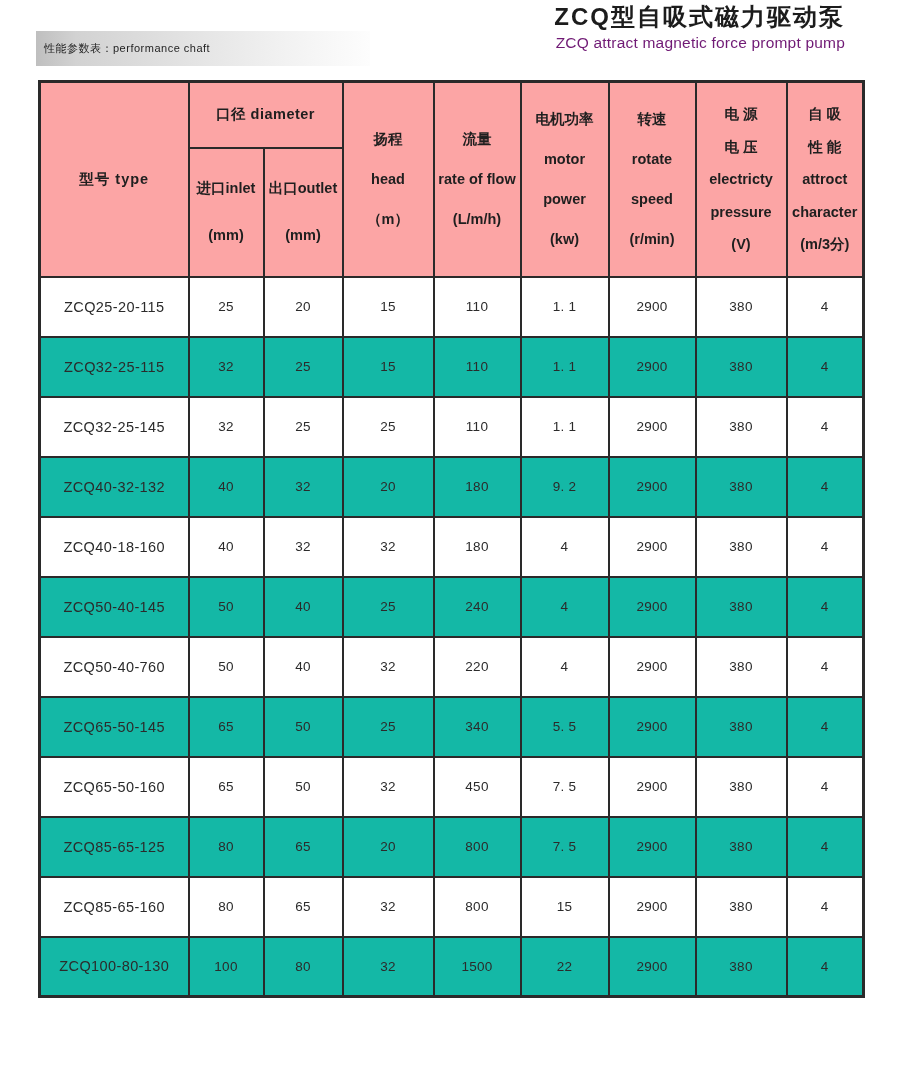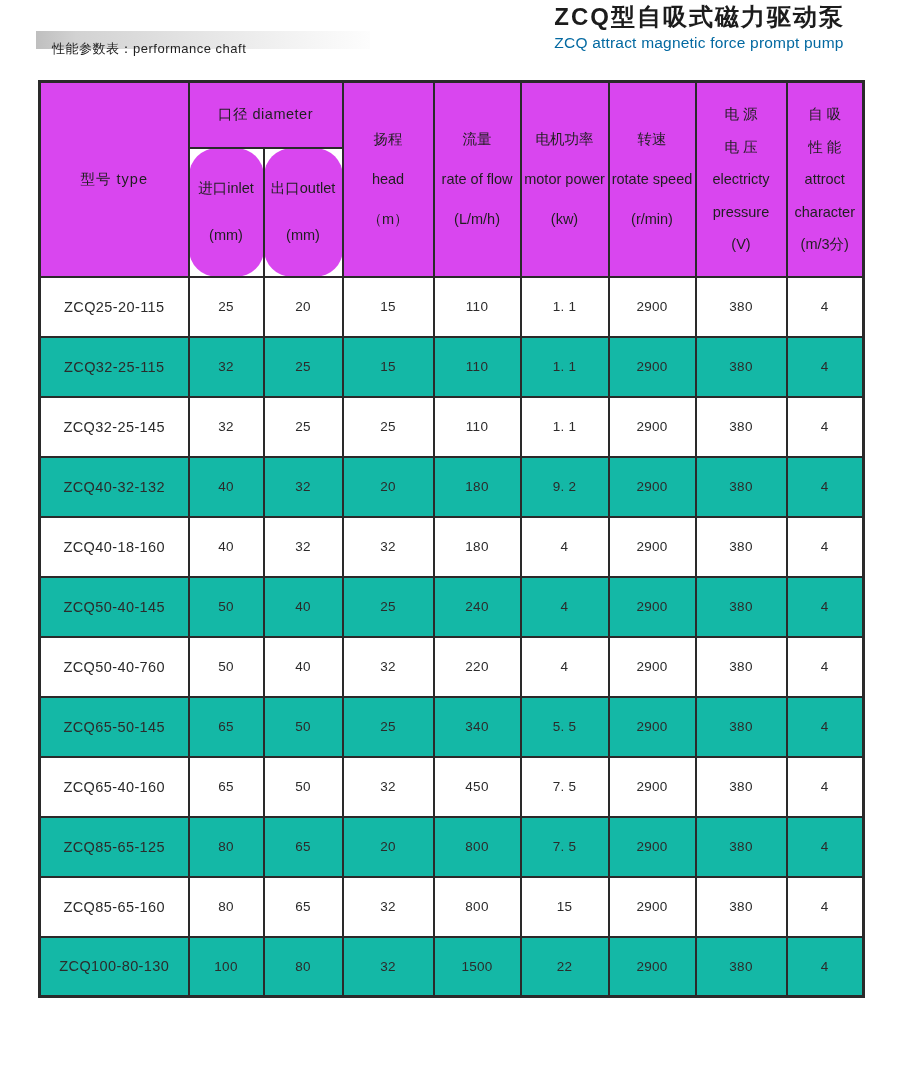--- a/index.html
+++ b/index.html
@@ -7,70 +7,71 @@
   body {
     width: 900px; height: 1085px;
     position: relative;
     font-family: "Liberation Sans", "DejaVu Sans", sans-serif;
     color: #2b2b2b;
     overflow: hidden;
   }
   .titles {
     position: absolute;
     top: 2px; right: 55px;
+    text-align: right;
   }
   .title-cn {
     font-size: 24px;
     font-weight: bold;
     letter-spacing: 2px;
     color: #1c1c1c;
     line-height: 30px;
   }
   .title-en {
     font-size: 15.5px;
-    color: #0369a1;
+    color: #701a75;
     line-height: 21px;
     letter-spacing: 0.2px;
   }
   .strip {
     position: absolute;
     top: 31px; left: 36px;
-    width: 334px; height: 18px;
+    width: 334px; height: 35px;
     background: linear-gradient(to right, #bfbfbf 0%, #d2d2d2 12%, #f2f2f2 75%, #fdfdfd 100%);
     line-height: 35px;
-    padding-left: 16px;
-    font-size: 13px;
+    padding-left: 8px;
+    font-size: 11px;
     color: #1f1f1f;
     letter-spacing: 0.5px;
   }
   table.spec {
     position: absolute;
     top: 80px; left: 38px;
     width: 824px;
     border-collapse: collapse;
     table-layout: fixed;
     border: 3px solid #2a2a2a;
   }
   table.spec th, table.spec td {
     border: 2px solid #2a2a2a;
     text-align: center;
     vertical-align: middle;
     white-space: pre-line;
   }
   table.spec thead th {
-    background: #d946ef;
-    font-weight: normal;
+    background: #fca5a5;
+    font-weight: bold;
     font-size: 14.5px;
     color: #1f1f1f;
   }
   tr.hdr-top { height: 66px; }
   tr.hdr-bottom { height: 129px; }
   th.lines1 { font-size: 15px; letter-spacing: 1px; }
   th.diam { font-size: 15px; letter-spacing: 0.5px; }
-  th.lines2 { line-height: 47px; font-size: 14.5px; border-radius: 28px; }
+  th.lines2 { line-height: 47px; font-size: 14.5px; }
   th.lines3 { line-height: 40px; font-size: 14.5px; }
   th.lines5 { line-height: 32.5px; font-size: 14px; }
   table.spec tbody tr { height: 60px; background: #ffffff; }
   table.spec tbody tr.alt { background: #14b8a6; }
   table.spec tbody td {
     font-size: 13.5px;
     color: #2b2b2b;
     letter-spacing: 0.3px;
   }
   table.spec tbody td.model { font-size: 14.5px; letter-spacing: 0.4px; }
@@ -216,21 +217,21 @@
         <td class="value">65</td>
         <td class="value">50</td>
         <td class="value">25</td>
         <td class="value">340</td>
         <td class="value">5. 5</td>
         <td class="value">2900</td>
         <td class="value">380</td>
         <td class="value">4</td>
       </tr>
       <tr>
-        <td class="model">ZCQ65-40-160</td>
+        <td class="model">ZCQ65-50-160</td>
         <td class="value">65</td>
         <td class="value">50</td>
         <td class="value">32</td>
         <td class="value">450</td>
         <td class="value">7. 5</td>
         <td class="value">2900</td>
         <td class="value">380</td>
         <td class="value">4</td>
       </tr>
       <tr class="alt">

